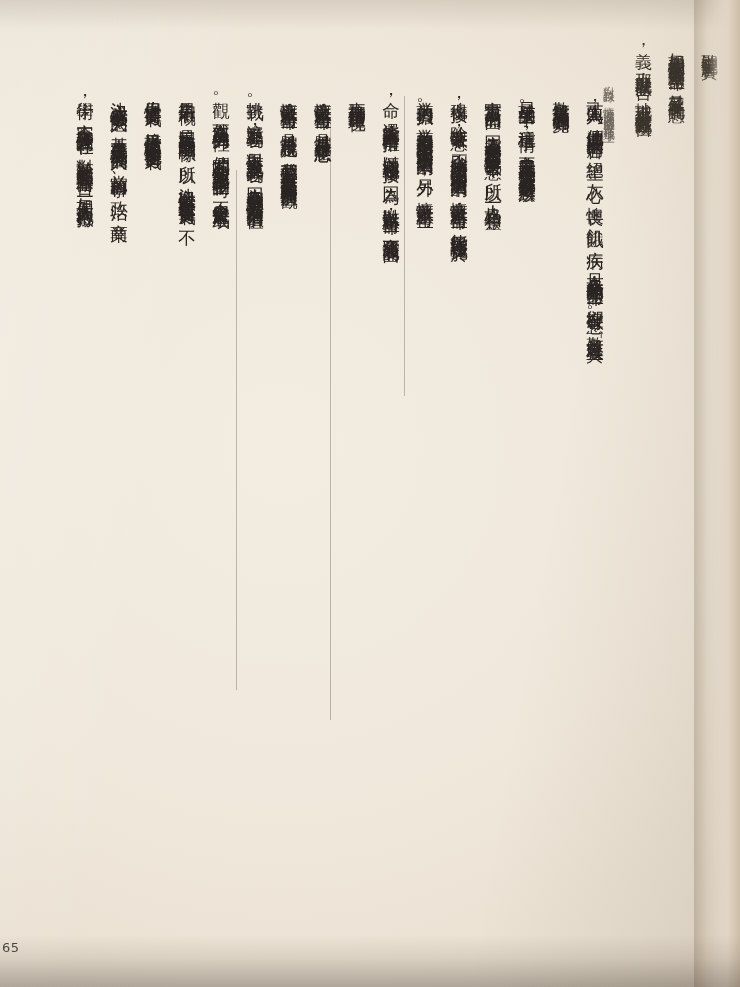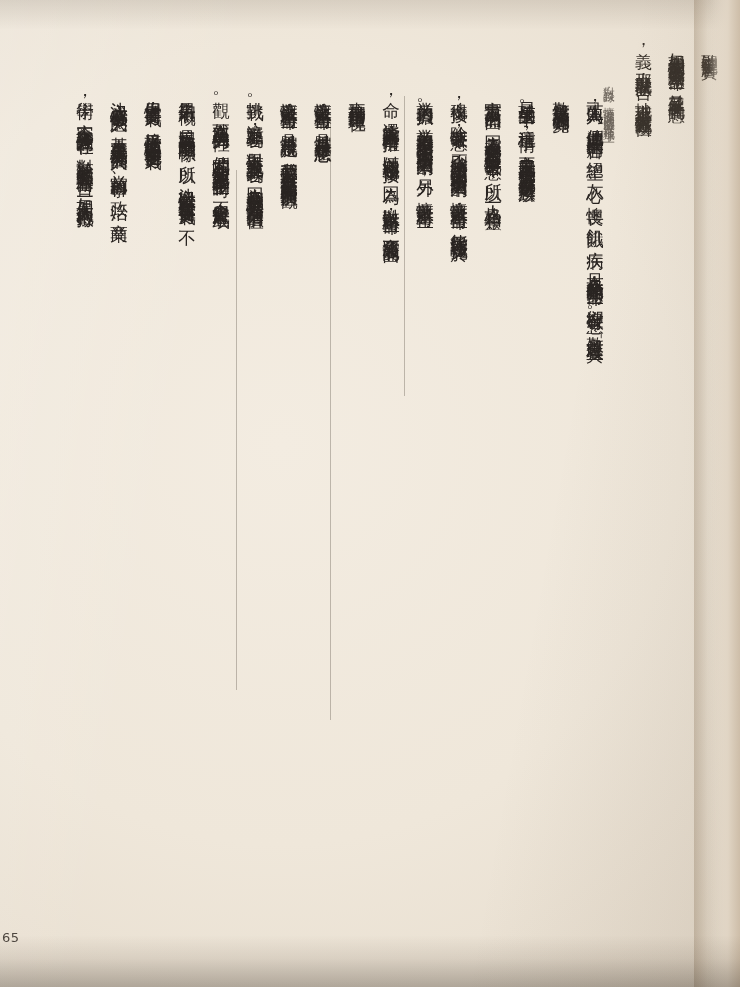--- a/index.html
+++ b/index.html
@@ -129,21 +129,21 @@
     top: 0;
     width: 30px;
     height: 987px;
     background: linear-gradient(90deg, rgba(236,228,215,0) 0%, rgba(224,212,195,0.85) 60%, rgba(205,189,168,0.95) 100%);
     pointer-events: none;
   }
 
   #page-number {
     position: absolute;
     left: 2px;
-    bottom: 42px;
+    bottom: 32px;
     font-size: 13px;
     color: #4e4740;
     font-family: "DejaVu Sans", sans-serif;
     letter-spacing: 0.04em;
   }
 </style>
 </head>
 <body>
 
 <div id="page">

